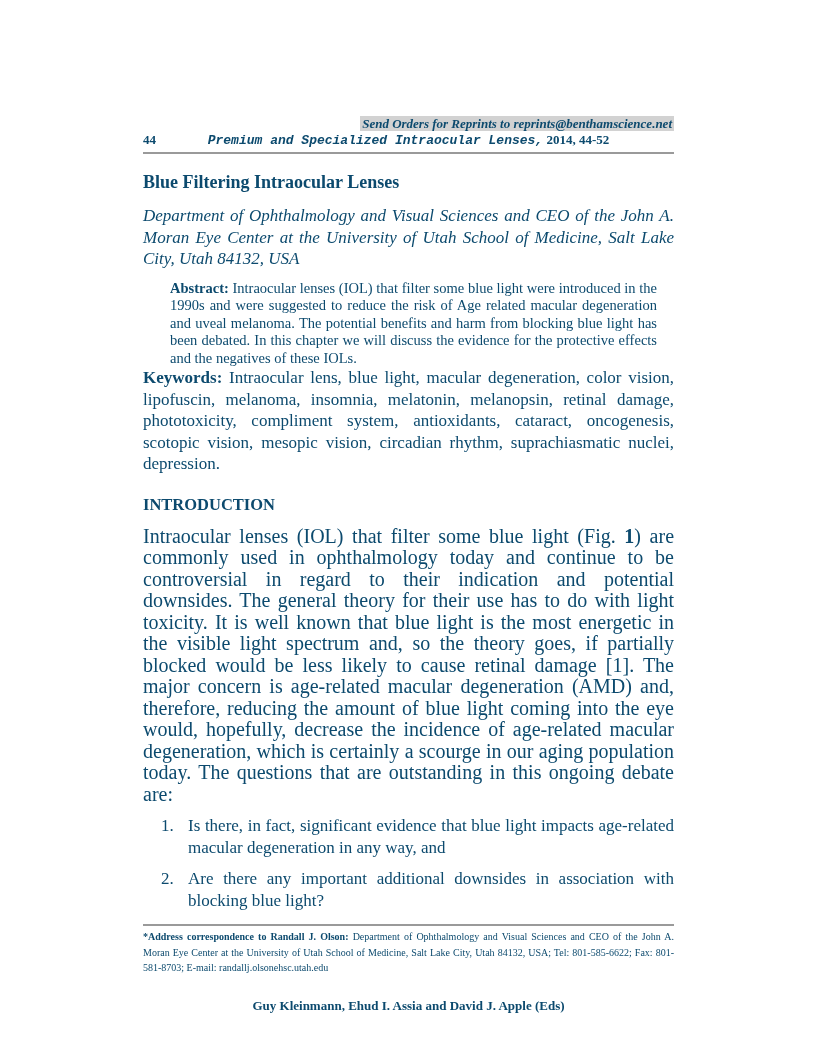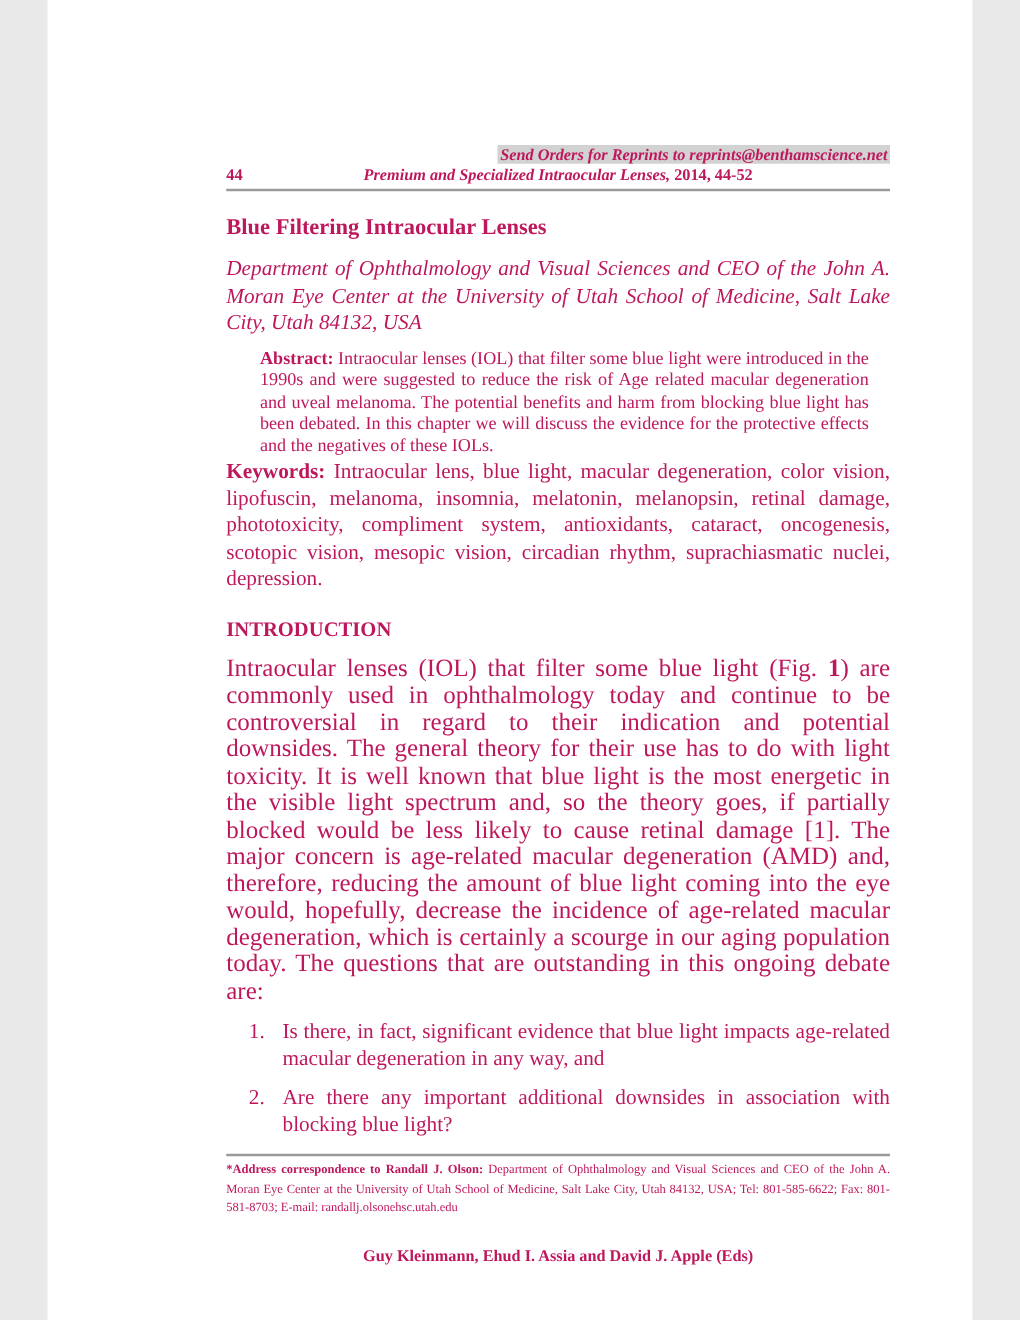--- a/index.html
+++ b/index.html
@@ -1,24 +1,24 @@
 <!DOCTYPE html>
 <html><head>
 <meta charset="utf-8">
 <style>
   * { margin: 0; padding: 0; box-sizing: border-box; }
   html, body { background: #e9e9e9; }
   .page {
     position: relative;
-    width: 740px;
+    width: 816px;
     height: 1056px;
     margin: 0 auto;
     background: #ffffff;
     font-family: "Liberation Serif", "DejaVu Serif", serif;
-    color: #be185d;
+    color: #0c4a6e;
     overflow: hidden;
     padding-left: 31px;
   }
   .content {
     position: absolute;
     top: 116px;
     left: 143px;
     width: 531px;
   }
 
@@ -41,21 +41,21 @@
     line-height: 16px;
     font-weight: bold;
     margin-top: 1px;
   }
   .journal-line .pageno {
     position: absolute;
     left: 0;
     top: 0;
     font-style: normal;
   }
-  .journal-line .jtitle { font-style: italic; }
+  .journal-line .jtitle { font-style: italic; font-family: Liberation Mono, monospace; }
   .journal-line .jrest { font-style: normal; }
 
   .chapter-row {
     text-align: right;
     margin-top: 12px;
   }
   .chapter-badge {
     display: inline-block;
     background: #d2d2d2;
     font-weight: bold;

